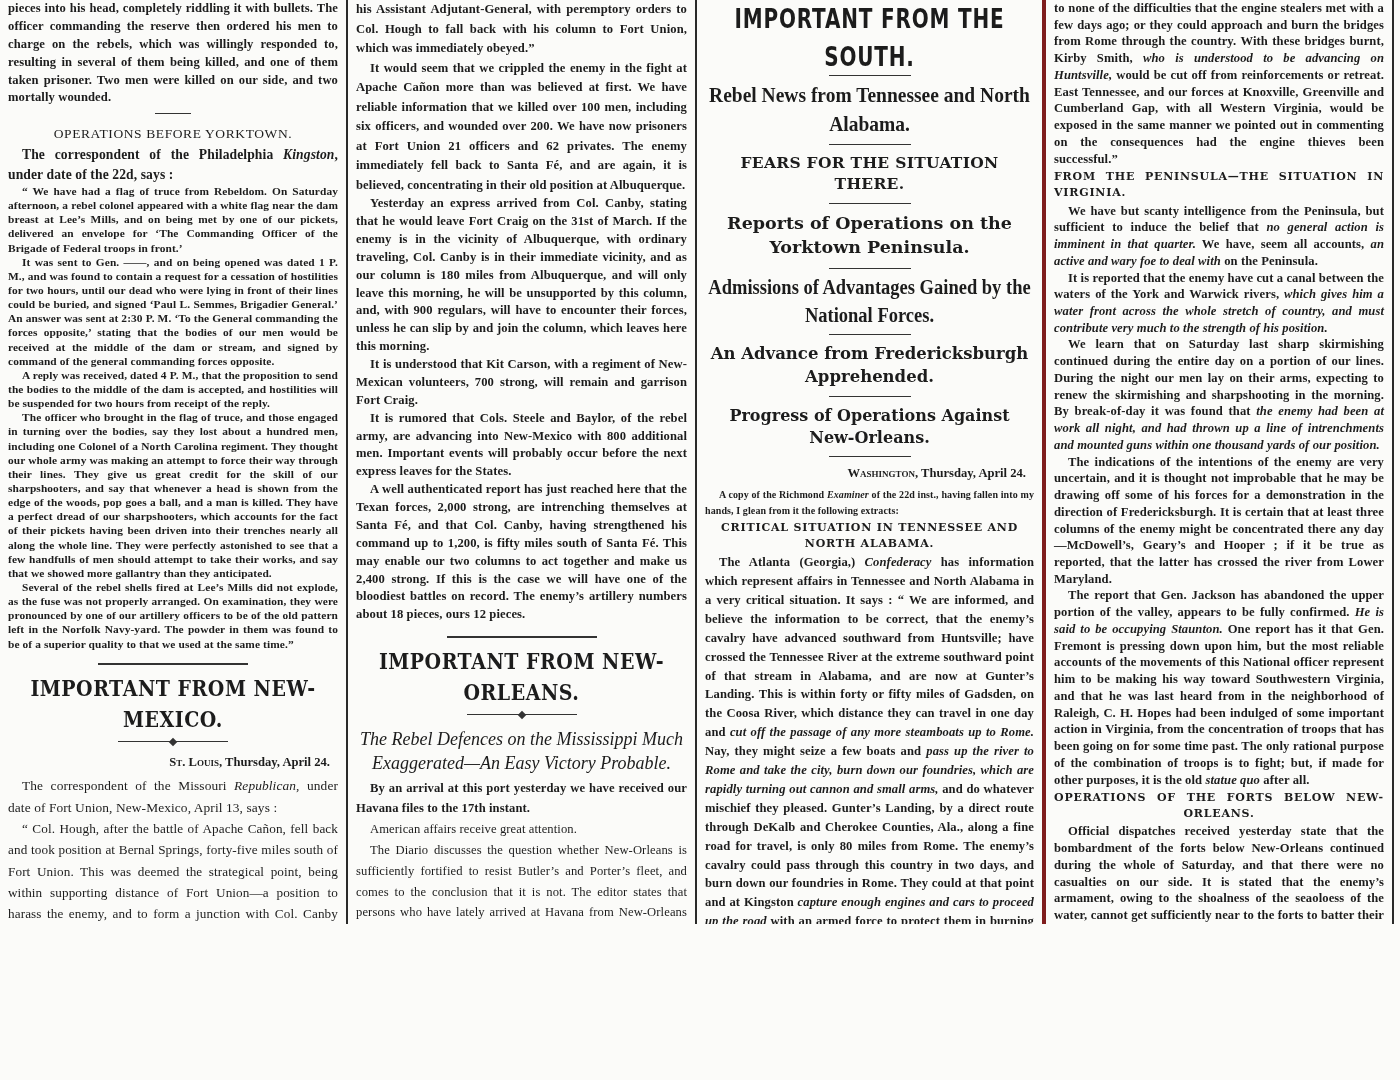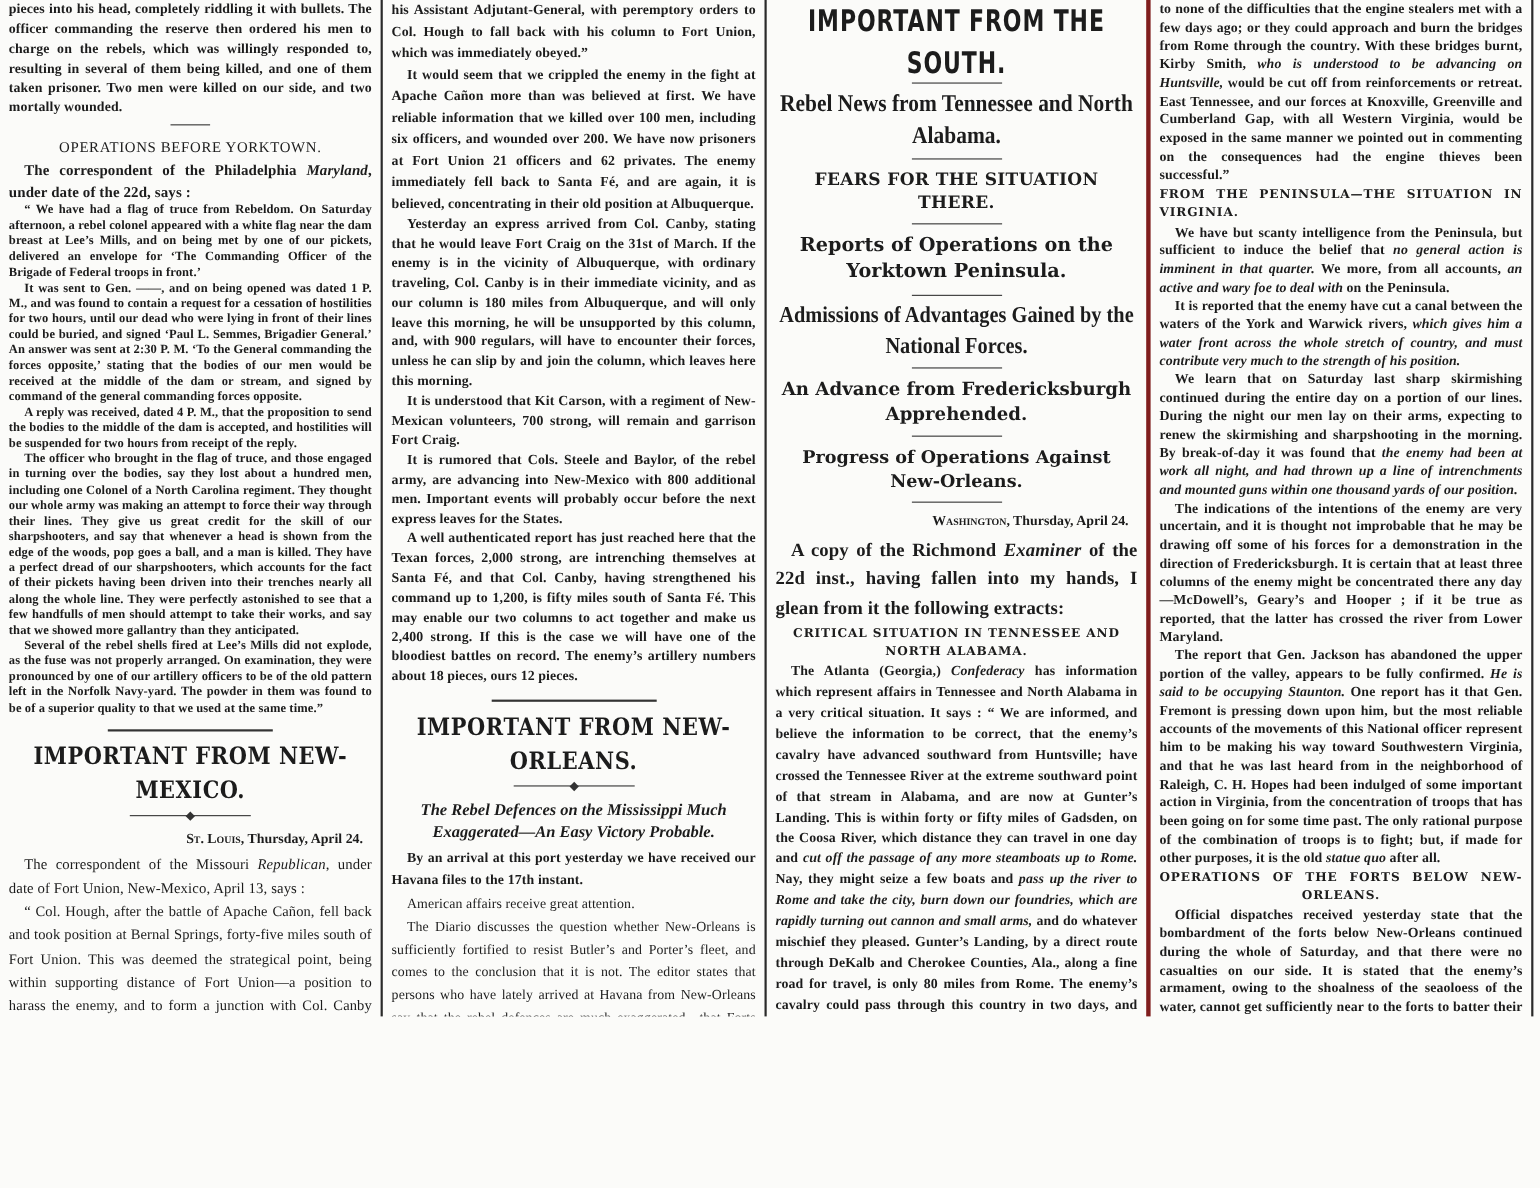--- a/index.html
+++ b/index.html
@@ -40,21 +40,21 @@
     line-height: 1.35; margin: 4px 0;
     font-family: "Liberation Serif", serif;
   }
   .deck.condensed { transform: scaleY(1.12); }
   .deck.caps {
     font-family: "DejaVu Serif", serif; font-size: 15.5px;
     letter-spacing: 0.3px; font-weight: 900;
   }
   .deck.heavy { font-family: "DejaVu Serif", serif; font-size: 17.5px; font-weight: 900; }
   .subdeck {
-    font-weight: bold; font-size: 15px; line-height: 1.35;
+    font-weight: normal; font-size: 18px; line-height: 1.35;
     padding-left: 22px; text-indent: -22px; margin: 6px 0 2px;
     text-align: left;
   }
   .subdeck.italic { font-style: italic; text-align: center; padding-left: 0; text-indent: 0; }
   .dateline { text-align: right; font-weight: bold; font-size: 12.6px; padding-right: 8px; margin: 0 0 4px; }
   .dateline .sc { font-variant: small-caps; }
   .caps-head {
     font-size: 11px; font-weight: bold; letter-spacing: 0.8px;
     text-align: justify; text-align-last: left; margin: 2px 0;
     font-family: "DejaVu Serif", serif;
@@ -74,21 +74,21 @@
 </style>
 </head>
 <body>
 
 <div class="page">
 
   <div class="col col1">
     <p class="noindent">pieces into his head, completely riddling it with bullets. The officer commanding the reserve then ordered his men to charge on the rebels, which was willingly responded to, resulting in several of them being killed, and one of them taken prisoner. Two men were killed on our side, and two mortally wounded.</p>
     <div class="rule" style="width:36px;margin:6px auto 4px;"></div>
     <div class="small-head">OPERATIONS BEFORE YORKTOWN.</div>
-    <p style="font-size:13.6px;"><span>The correspondent of the Philadelphia </span><i>Maryland</i><span>, under date of the 22d, says :</span></p>
+    <p style="font-size:13.6px;"><span>The correspondent of the Philadelphia </span><i>Kingston</i><span>, under date of the 22d, says :</span></p>
     <p class="dense">“ We have had a flag of truce from Rebeldom. On Saturday afternoon, a rebel colonel appeared with a white flag near the dam breast at Lee’s Mills, and on being met by one of our pickets, delivered an envelope for ‘The Commanding Officer of the Brigade of Federal troops in front.’</p>
     <p class="dense">It was sent to Gen. ——, and on being opened was dated 1 P. M., and was found to contain a request for a cessation of hostilities for two hours, until our dead who were lying in front of their lines could be buried, and signed ‘Paul L. Semmes, Brigadier General.’ An answer was sent at 2:30 P. M. ‘To the General commanding the forces opposite,’ stating that the bodies of our men would be received at the middle of the dam or stream, and signed by command of the general commanding forces opposite.</p>
     <p class="dense">A reply was received, dated 4 P. M., that the proposition to send the bodies to the middle of the dam is accepted, and hostilities will be suspended for two hours from receipt of the reply.</p>
     <p class="dense">The officer who brought in the flag of truce, and those engaged in turning over the bodies, say they lost about a hundred men, including one Colonel of a North Carolina regiment. They thought our whole army was making an attempt to force their way through their lines. They give us great credit for the skill of our sharpshooters, and say that whenever a head is shown from the edge of the woods, pop goes a ball, and a man is killed. They have a perfect dread of our sharpshooters, which accounts for the fact of their pickets having been driven into their trenches nearly all along the whole line. They were perfectly astonished to see that a few handfulls of men should attempt to take their works, and say that we showed more gallantry than they anticipated.</p>
     <p class="dense">Several of the rebel shells fired at Lee’s Mills did not explode, as the fuse was not properly arranged. On examination, they were pronounced by one of our artillery officers to be of the old pattern left in the Norfolk Navy-yard. The powder in them was found to be of a superior quality to that we used at the same time.”</p>
     <div class="rule wide"></div>
     <div class="big-head">IMPORTANT FROM NEW-MEXICO.</div>
     <div class="rule orn"></div>
     <div class="dateline"><span class="sc">St. Louis</span><span>, Thursday, April 24.</span></div>
     <p style="font-weight:normal;font-size:13.4px;line-height:1.6;"><span>The correspondent of the Missouri </span><i>Republican</i><span>, under date of Fort Union, New-Mexico, April 13, says :</span></p>
@@ -121,29 +121,29 @@
     <div class="rule"></div>
     <div class="deck heavy">Reports of Operations on the Yorktown Peninsula.</div>
     <div class="rule"></div>
     <div class="deck condensed" style="font-size:18.5px;">Admissions of Advantages Gained by the National Forces.</div>
     <div class="rule"></div>
     <div class="deck heavy" style="font-size:16.5px;">An Advance from Fredericksburgh Apprehended.</div>
     <div class="rule"></div>
     <div class="deck heavy" style="font-size:16px;">Progress of Operations Against New-Orleans.</div>
     <div class="rule"></div>
     <div class="dateline"><span class="sc">Washington</span><span>, Thursday, April 24.</span></div>
-    <p style="font-size:17px;line-height:1.55;"><span>A copy of the Richmond </span><i>Examiner</i><span> of the 22d inst., having fallen into my hands, I glean from it the following extracts:</span></p>
+    <p style="font-size:10px;line-height:1.55;"><span>A copy of the Richmond </span><i>Examiner</i><span> of the 22d inst., having fallen into my hands, I glean from it the following extracts:</span></p>
     <div class="caps-head center">CRITICAL SITUATION IN TENNESSEE AND NORTH ALABAMA.</div>
     <p style="line-height:1.5;"><span>The Atlanta (Georgia,) </span><i>Confederacy</i><span> has information which represent affairs in Tennessee and North Alabama in a very critical situation. It says : “ We are informed, and believe the information to be correct, that the enemy’s cavalry have advanced southward from Huntsville; have crossed the Tennessee River at the extreme southward point of that stream in Alabama, and are now at Gunter’s Landing. This is within forty or fifty miles of Gadsden, on the Coosa River, which distance they can travel in one day and </span><i>cut off the passage of any more steamboats up to Rome.</i><span> Nay, they might seize a few boats and </span><i>pass up the river to Rome and take the city, burn down our foundries, which are rapidly turning out cannon and small arms,</i><span> and do whatever mischief they pleased. Gunter’s Landing, by a direct route through DeKalb and Cherokee Counties, Ala., along a fine road for travel, is only 80 miles from Rome. The enemy’s cavalry could pass through this country in two days, and burn down our foundries in Rome. They could at that point and at Kingston </span><i>capture enough engines and cars to proceed up the road</i><span> with an armed force to protect them in burning the bridges, and be exposed</span></p>
   </div>
 
   <div class="col col4">
     <p class="noindent" style="line-height:1.33;"><span>to none of the difficulties that the engine stealers met with a few days ago; or they could approach and burn the bridges from Rome through the country. With these bridges burnt, Kirby Smith, </span><i>who is understood to be advancing on Huntsville,</i><span> would be cut off from reinforcements or retreat. East Tennessee, and our forces at Knoxville, Greenville and Cumberland Gap, with all Western Virginia, would be exposed in the same manner we pointed out in commenting on the consequences had the engine thieves been successful.”</span></p>
     <div class="caps-head">FROM THE PENINSULA—THE SITUATION IN VIRGINIA.</div>
-    <p style="line-height:1.33;"><span>We have but scanty intelligence from the Peninsula, but sufficient to induce the belief that </span><i>no general action is imminent in that quarter.</i><span> We more, from all accounts, </span><i>an active and wary foe to deal with</i><span> on the Peninsula.</span></p>
+    <p style="line-height:1.33;"><span>We have but scanty intelligence from the Peninsula, but sufficient to induce the belief that </span><i>no general action is imminent in that quarter.</i><span> We have, seem all accounts, </span><i>an active and wary foe to deal with</i><span> on the Peninsula.</span></p>
     <p style="line-height:1.33;"><span>It is reported that the enemy have cut a canal between the waters of the York and Warwick rivers, </span><i>which gives him a water front across the whole stretch of country, and must contribute very much to the strength of his position.</i></p>
     <p style="line-height:1.33;"><span>We learn that on Saturday last sharp skirmishing continued during the entire day on a portion of our lines. During the night our men lay on their arms, expecting to renew the skirmishing and sharpshooting in the morning. By break-of-day it was found that </span><i>the enemy had been at work all night, and had thrown up a line of intrenchments and mounted guns within one thousand yards of our position.</i></p>
     <p style="line-height:1.33;">The indications of the intentions of the enemy are very uncertain, and it is thought not improbable that he may be drawing off some of his forces for a demonstration in the direction of Fredericksburgh. It is certain that at least three columns of the enemy might be concentrated there any day—McDowell’s, Geary’s and Hooper ; if it be true as reported, that the latter has crossed the river from Lower Maryland.</p>
     <p style="line-height:1.33;"><span>The report that Gen. Jackson has abandoned the upper portion of the valley, appears to be fully confirmed. </span><i>He is said to be occupying Staunton.</i><span> One report has it that Gen. Fremont is pressing down upon him, but the most reliable accounts of the movements of this National officer represent him to be making his way toward Southwestern Virginia, and that he was last heard from in the neighborhood of Raleigh, C. H. Hopes had been indulged of some important action in Virginia, from the concentration of troops that has been going on for some time past. The only rational purpose of the combination of troops is to fight; but, if made for other purposes, it is the old </span><i>statue quo</i><span> after all.</span></p>
     <div class="caps-head" style="text-align-last:center;">OPERATIONS OF THE FORTS BELOW NEW-ORLEANS.</div>
     <p style="line-height:1.33;">Official dispatches received yesterday state that the bombardment of the forts below New-Orleans continued during the whole of Saturday, and that there were no casualties on our side. It is stated that the enemy’s armament, owing to the shoalness of the seaoloess of the water, cannot get sufficiently near to the forts to batter their walls to any extent—that there is no possibility of reducing them but by shelling the garrisons out.</p>
     <div class="caps-head center">THE BATTLE NEAR CORINTH.</div>
     <p style="line-height:1.33;">We have some interesting advices from the battlefields of Shiloh and Pittsburgh. These accounts as-</p>
   </div>
 

